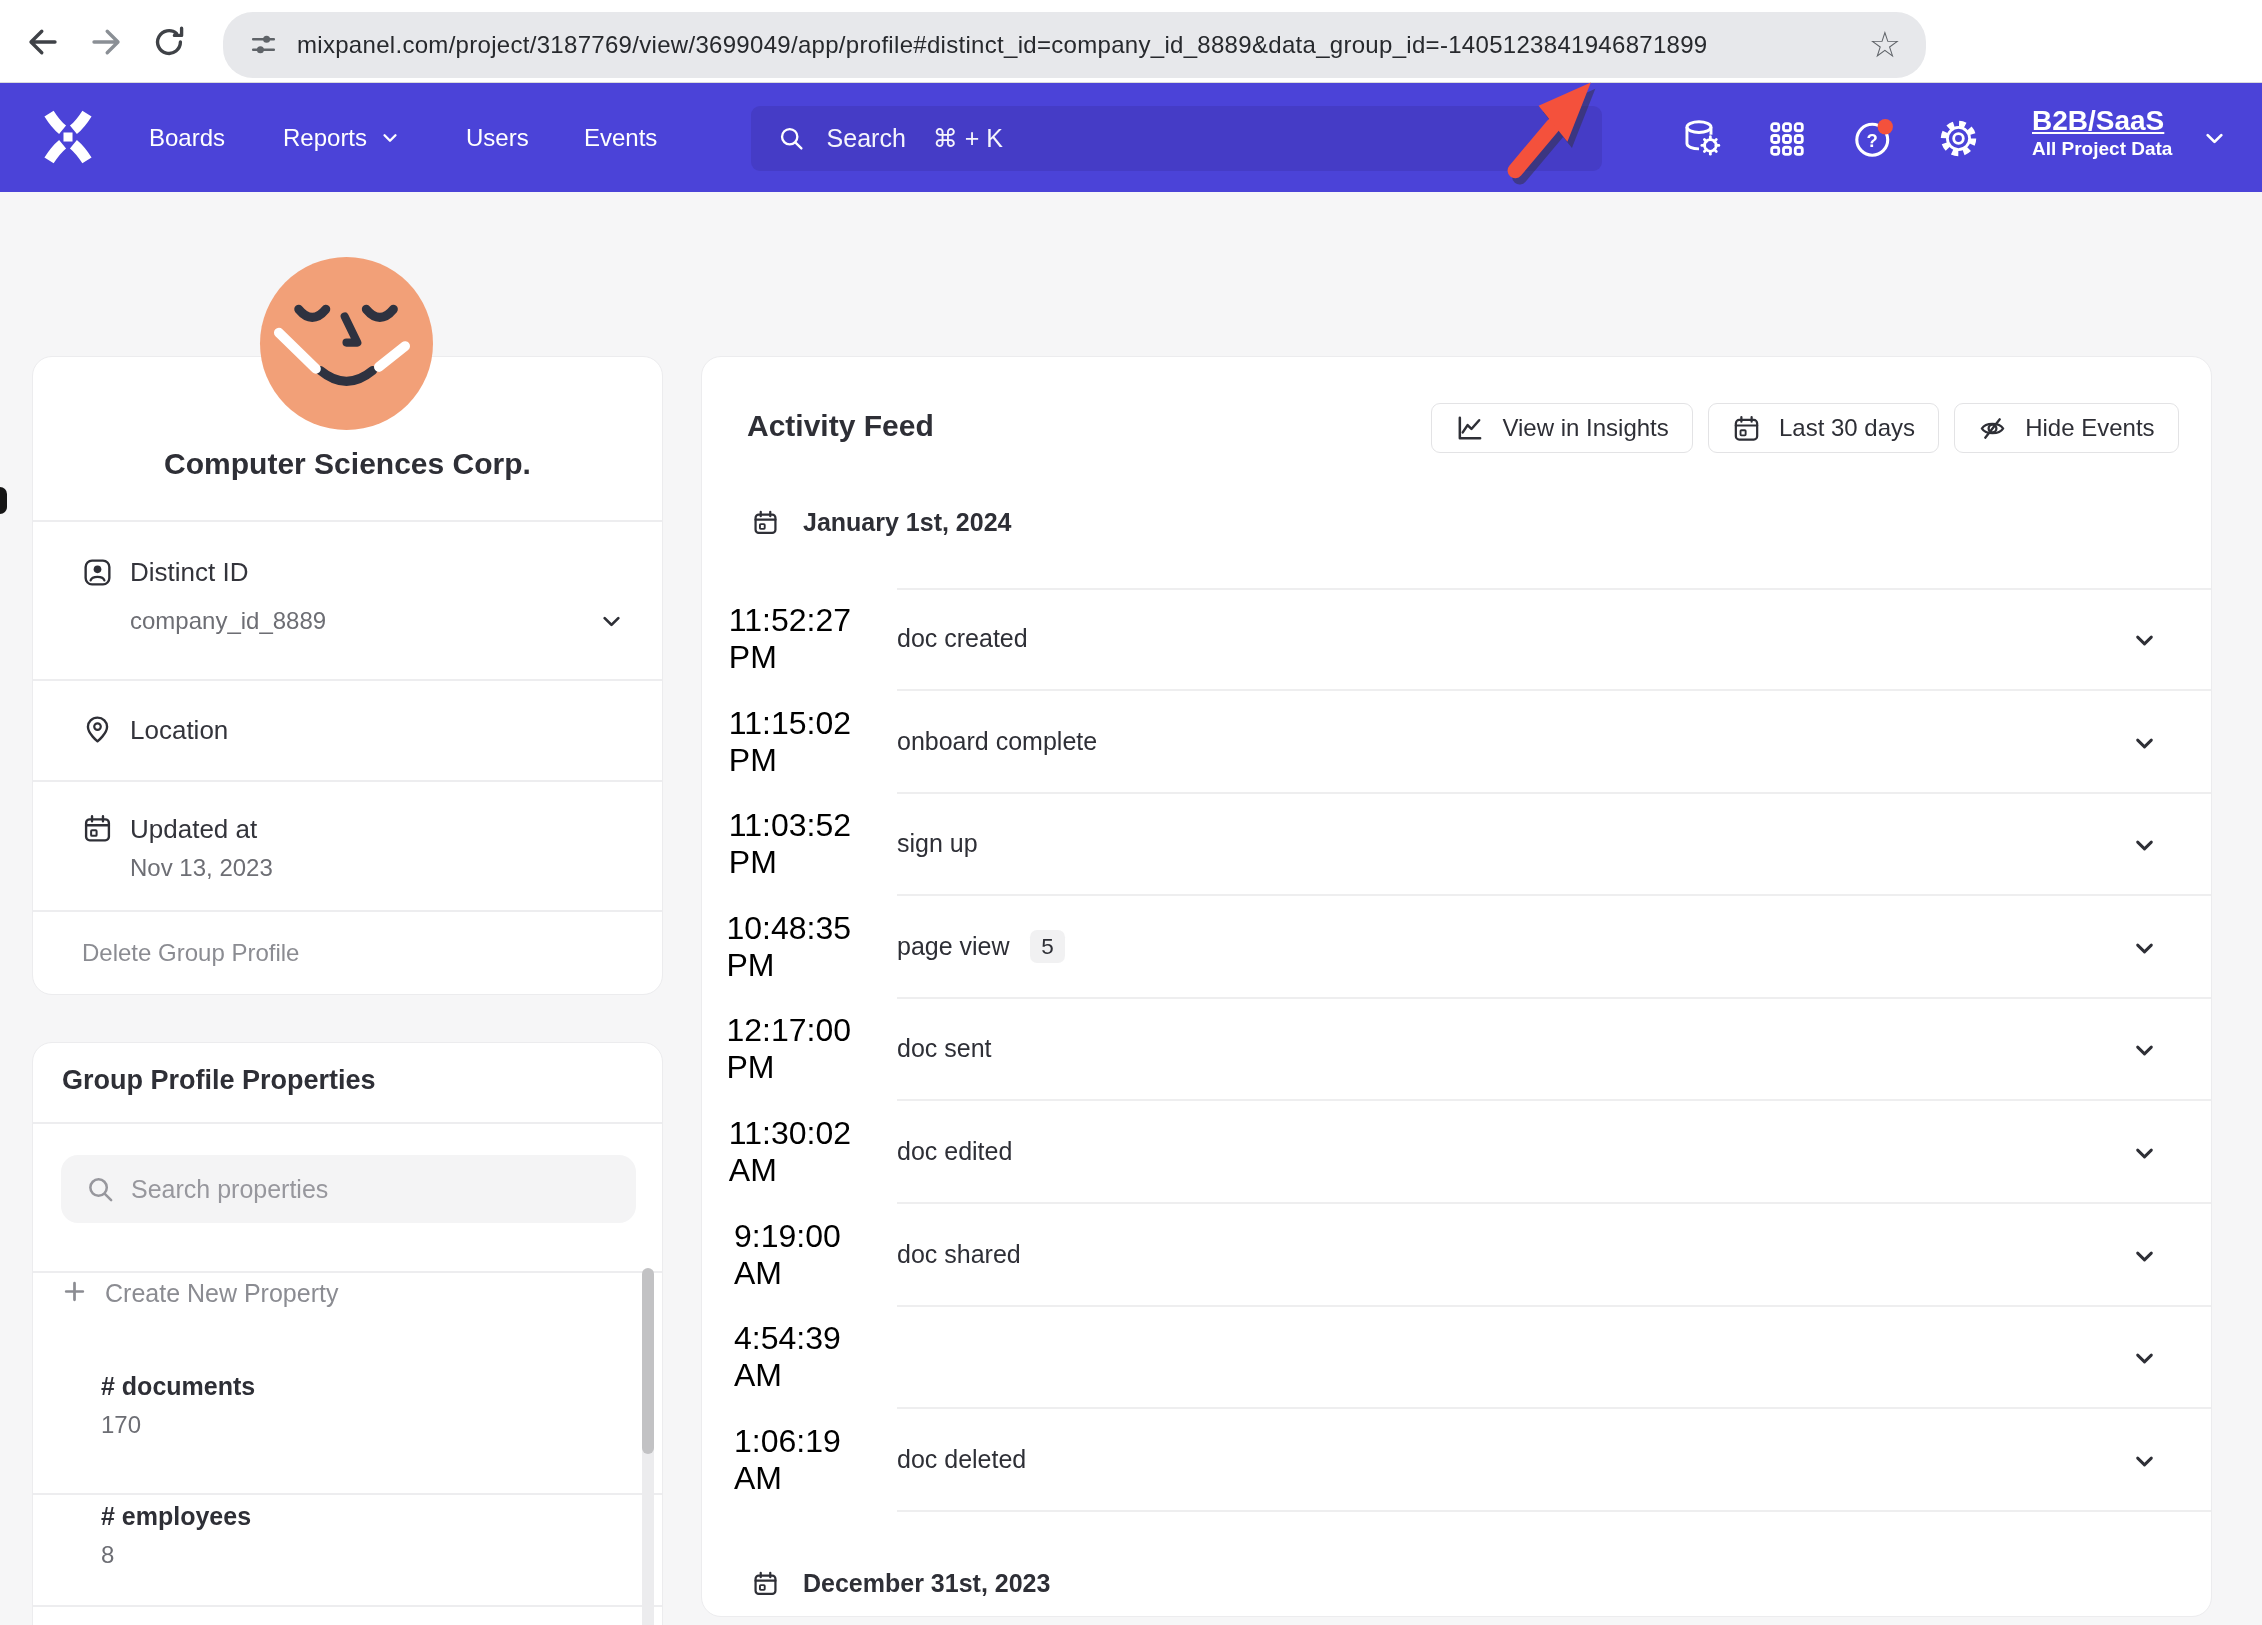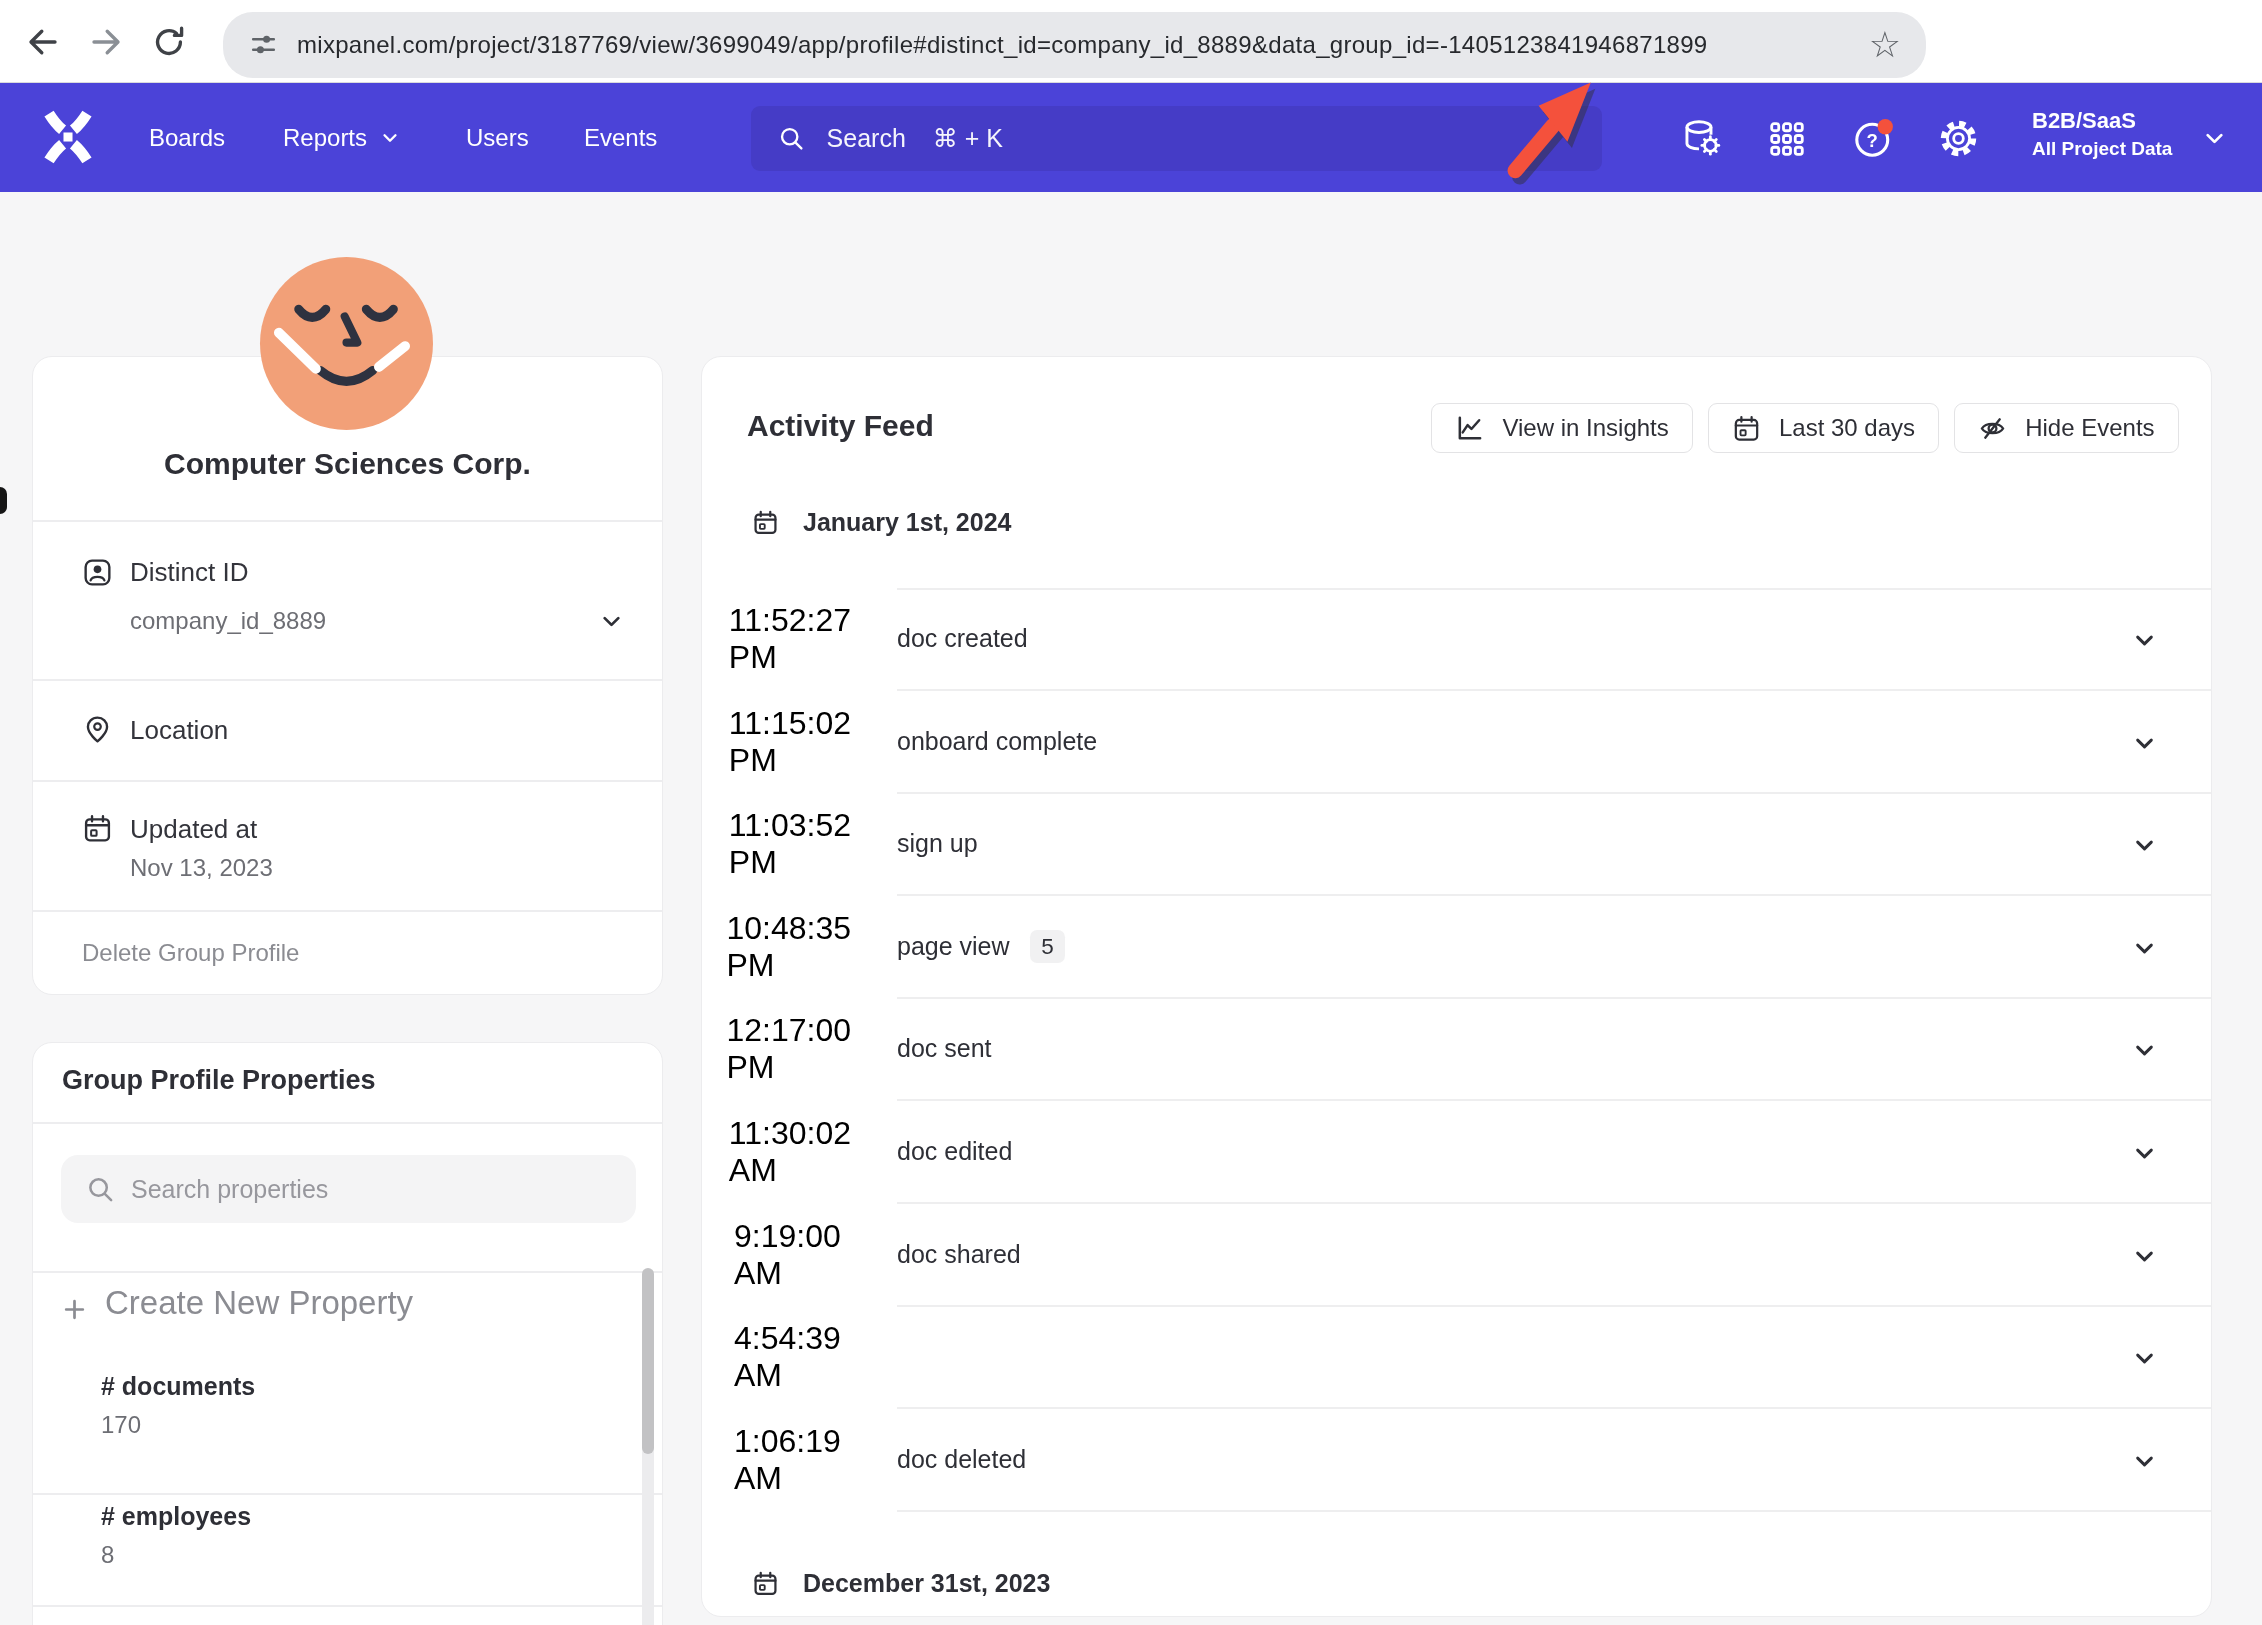--- a/index.html
+++ b/index.html
@@ -26,21 +26,21 @@
   .logo { position:absolute; left:40px; top:26px; width:56px; height:56px; }
   .navlink { position:absolute; top:0; height:109px; display:flex; align-items:center; gap:12.6px;
              color:#ffffff; font-size:24px; font-weight:500; cursor:pointer; }
   .navsearch { position:absolute; left:751px; top:22.5px; width:851px; height:65px; background:#453CC6;
                border-radius:9px; display:flex; align-items:center; padding:0 27px; cursor:pointer; }
   .navsearch .slabel { color:rgba(255,255,255,.95); font-size:25px; margin-left:21.6px; }
   .navsearch .skey { color:rgba(255,255,255,.95); font-size:25px; margin-left:27px; }
   .navicon { position:absolute; top:32px; width:47px; height:47px; display:flex; align-items:center;
              justify-content:center; cursor:pointer; }
   .project { position:absolute; left:2032px; top:21.6px; cursor:pointer; }
-  .project .pname { color:#fff; font-size:22px; font-weight:700; line-height:31px; }
+  .project .pname { color:#fff; font-size:28px; font-weight:700; line-height:31px;text-decoration:underline; }
   .project .pdata { color:#fff; font-size:19px; font-weight:700; line-height:25px; }
 
   
   .annot-arrow { position:absolute; left:1481px; top:59px; z-index:50; pointer-events:none; }
 
   
   .card { position:absolute; background:#ffffff; border:1.8px solid #ececee; border-radius:20px; }
   .divider { position:absolute; left:0; right:0; height:1.8px; background:#ededef; }
 
   
@@ -55,22 +55,22 @@
   .delete-link { position:absolute; left:49px; top:582px; font-size:24px; color:#8B8C92; cursor:pointer; }
 
   
   .card-props { left:32px; top:1042px; width:631px; height:630px; }
   .props-title { position:absolute; left:29px; top:21.6px; font-size:27px; font-weight:700; color:#2E2F36; }
   .props-search { position:absolute; left:28px; top:112px; width:575px; height:68px; background:#f4f4f5;
                   border-radius:17px; display:flex; align-items:center; padding:0 25px; }
   .props-search input { border:none; outline:none; background:transparent; font-size:25px; color:#45464c;
                         margin-left:16px; width:468px; font-family:"Liberation Sans",sans-serif; }
   .props-search input::placeholder { color:#97979D; }
-  .create-row { position:absolute; left:29px; top:236px; height:43px; display:flex; align-items:flex-end;
-                gap:18px; color:#8B8C92; font-size:33px; cursor:pointer; }
+  .create-row { position:absolute; left:29px; top:236px; height:43px; display:flex; align-items:flex-start;
+                gap:18px; color:#8B8C92; font-size:25px; cursor:pointer; }
   .prop-name { position:absolute; left:68px; font-size:25px; font-weight:700; color:#2E2F36; }
   .prop-value { position:absolute; left:68px; font-size:24px; color:#6D6E74; }
   .props-track { position:absolute; left:609px; top:230px; width:11.7px; bottom:0; background:#ececee;
                  border-radius:6.3px; }
   .props-thumb { position:absolute; left:609px; top:225px; width:11.7px; height:186px; background:#c2c2c4;
                  border-radius:6.3px; cursor:pointer; }
 
   
   .card-feed { left:701px; top:356px; width:1511px; height:1261px; }
   .feed-title { position:absolute; left:45px; top:52px; font-size:30px; font-weight:700; color:#2E2F36; }

